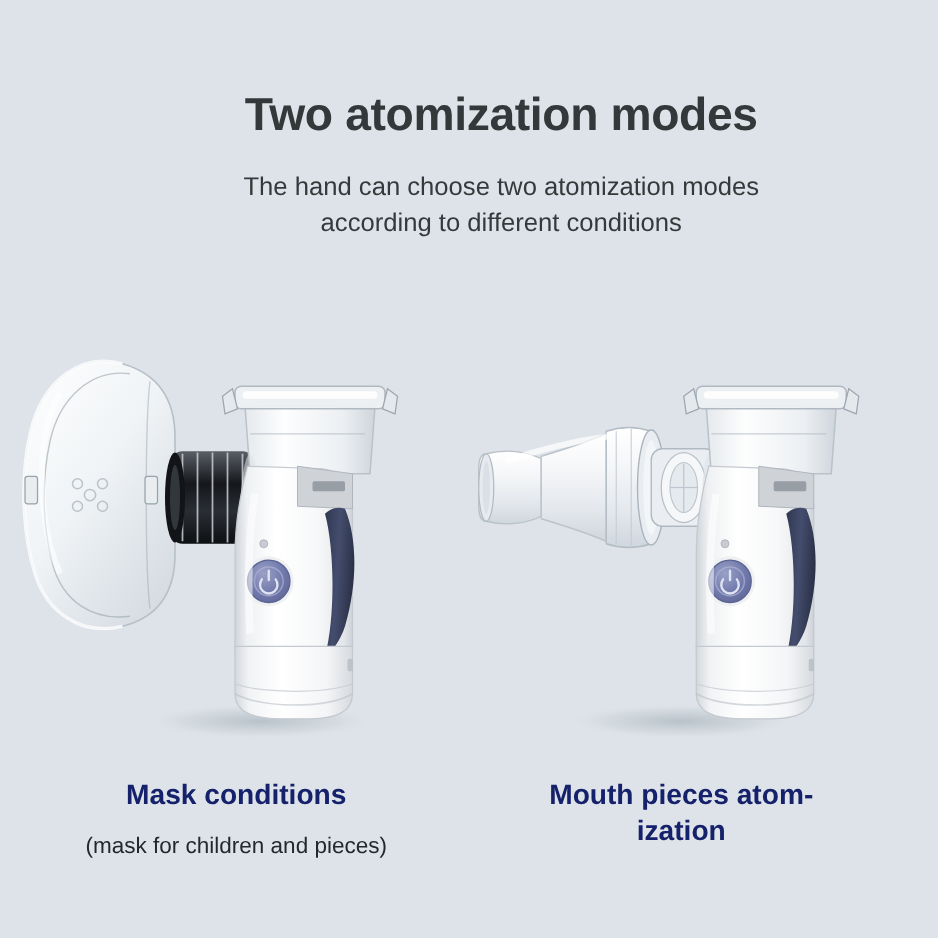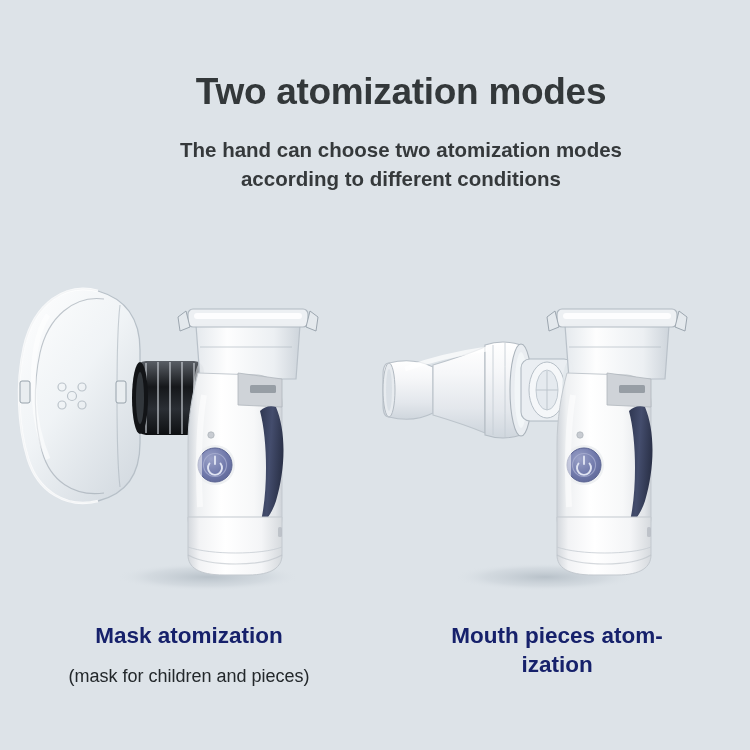--- a/index.html
+++ b/index.html
@@ -37,21 +37,21 @@
     letter-spacing: -0.3px;
     line-height: 1.1;
     margin: 0;
   }
   .subtitle {
     margin: 22px auto 0 auto;
     width: 500px;
     font-size: 20.5px;
     color: #35393b;
     line-height: 1.45;
-    font-weight: bold;
+    font-weight: normal;
   }
 
   
   .products {
     position: absolute;
     top: 255px;
     left: 0;
     width: 750px;
     height: 360px;
   }
@@ -80,21 +80,21 @@
     width: 750px;
     height: 120px;
   }
   .caption {
     position: absolute;
     top: 0;
     width: 330px;
     text-align: center;
   }
   .caption-left  { left: 24px; }
-  .caption-right { left: 392px; }
+  .caption-right { left: 380px; }
 
   .caption-title {
     font-size: 22.5px;
     font-weight: bold;
     color: #16216b;
     line-height: 1.28;
     margin: 0;
     white-space: pre-line;
   }
   .caption-sub {
@@ -394,21 +394,21 @@
           </g>
         </svg>
       </div>
     </div>
 
   </div>
 
   <div class="captions">
 
     <div class="caption caption-left">
-      <p class="caption-title">Mask atomization</p>
+      <p class="caption-title">Mask conditions</p>
       <p class="caption-sub">(mask for children and pieces)</p>
     </div>
 
     <div class="caption caption-right">
       <p class="caption-title">Mouth pieces atom-
 ization</p>
     </div>
 
   </div>
 

